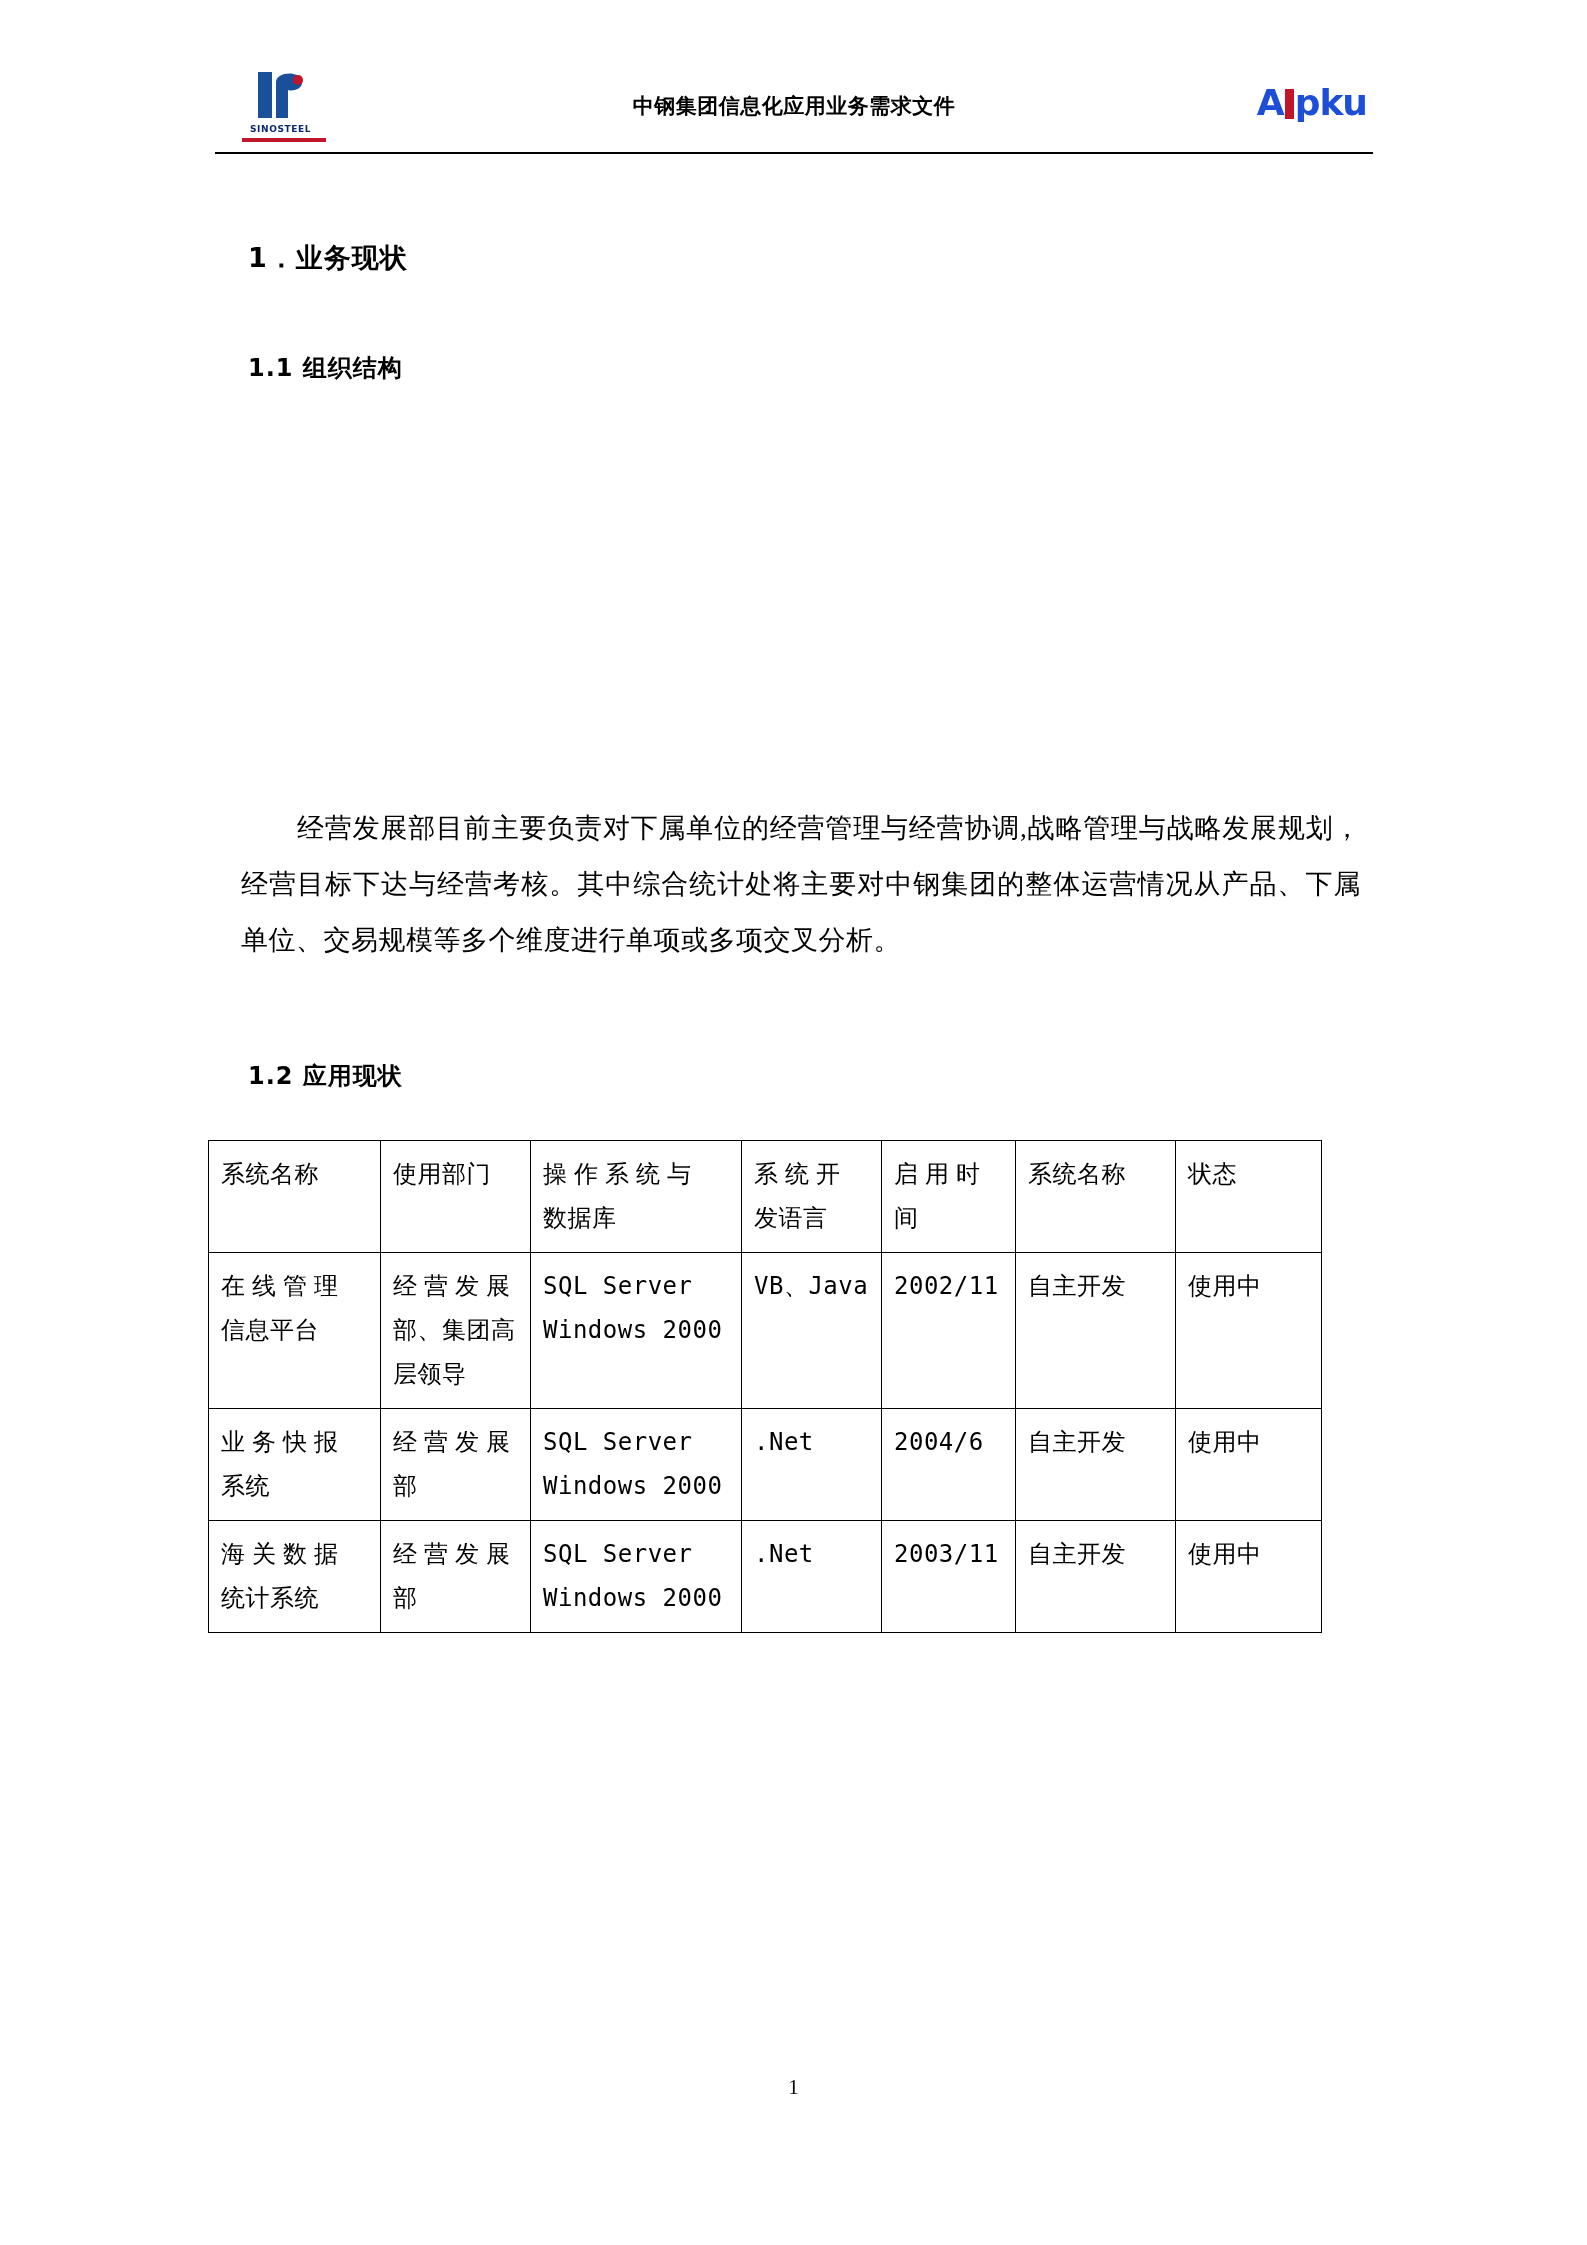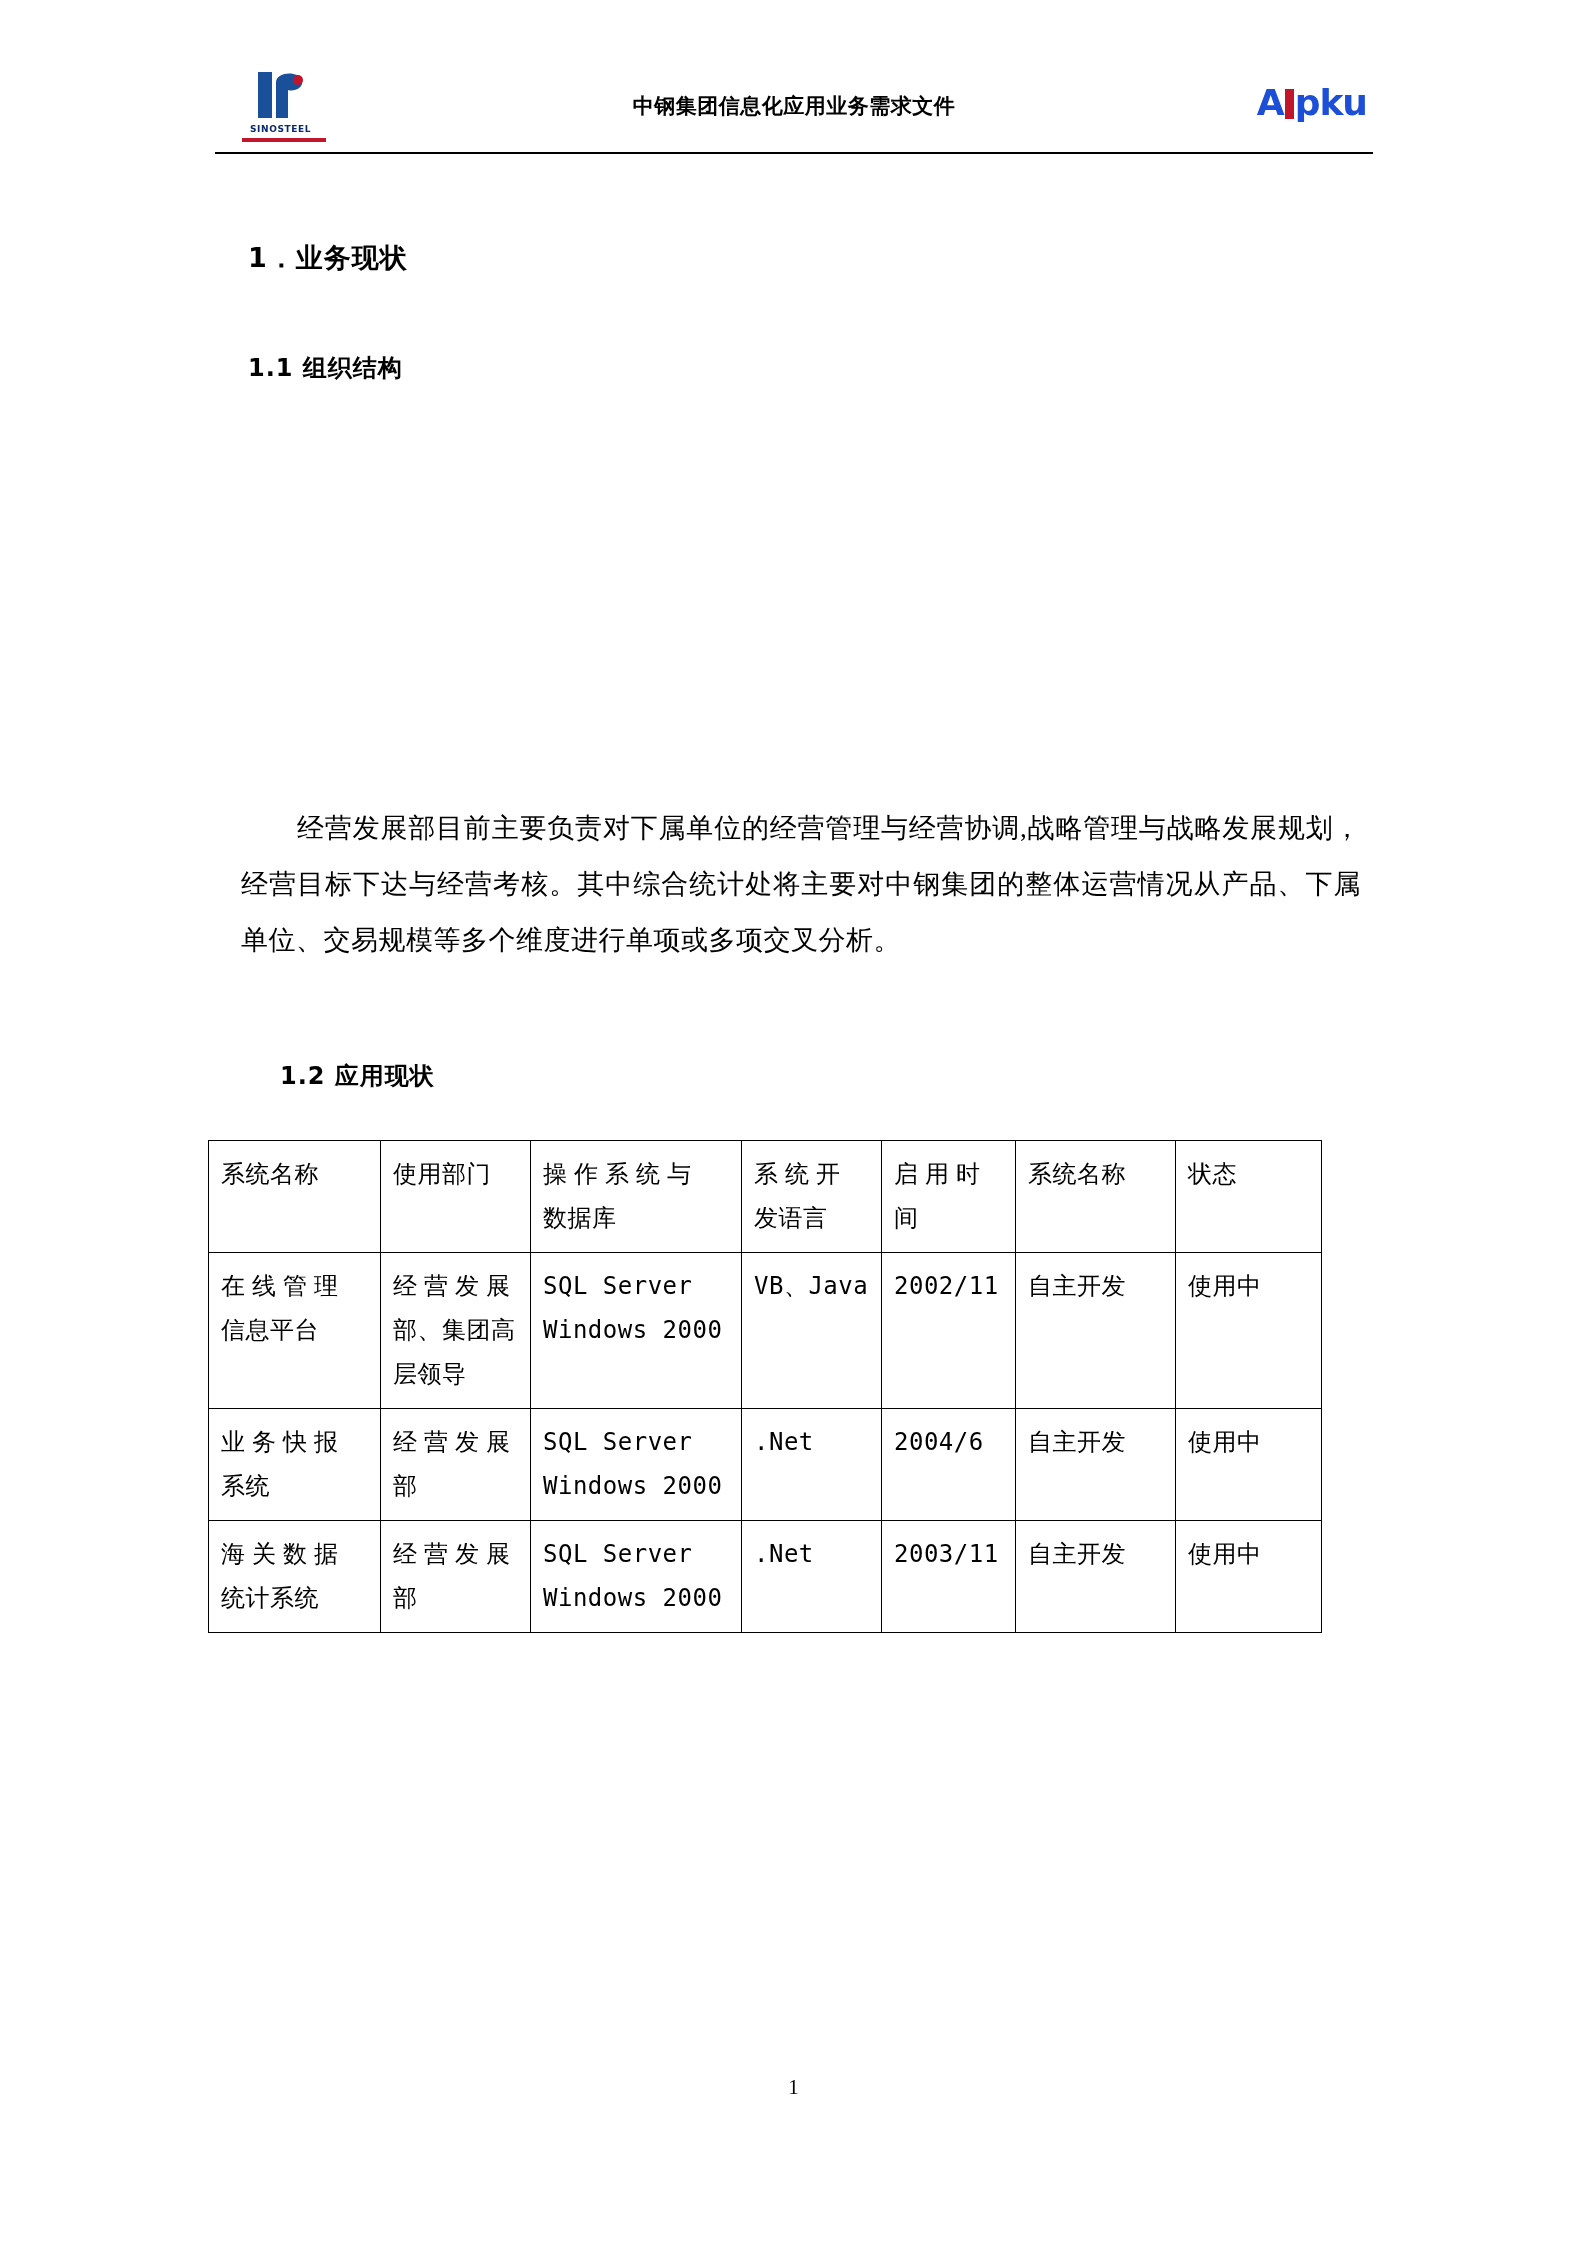--- a/index.html
+++ b/index.html
@@ -115,21 +115,21 @@
   .h2 {
     position: absolute;
     font-family: "DejaVu Sans", sans-serif;
     font-size: 24px;
     font-weight: bold;
     letter-spacing: 1px;
     white-space: nowrap;
   }
   #h1-1 { left: 248px; top: 240px; }
   #h2-11 { left: 248px; top: 352px; }
-  #h2-12 { left: 248px; top: 1060px; margin-left: 32px; }
+  #h2-12 { left: 248px; top: 1060px; }
 
   
   .org {
     position: absolute;
     left: 215px;
     top: 490px;
     width: 1158px;
     height: 220px;
   }
   .org-box {

